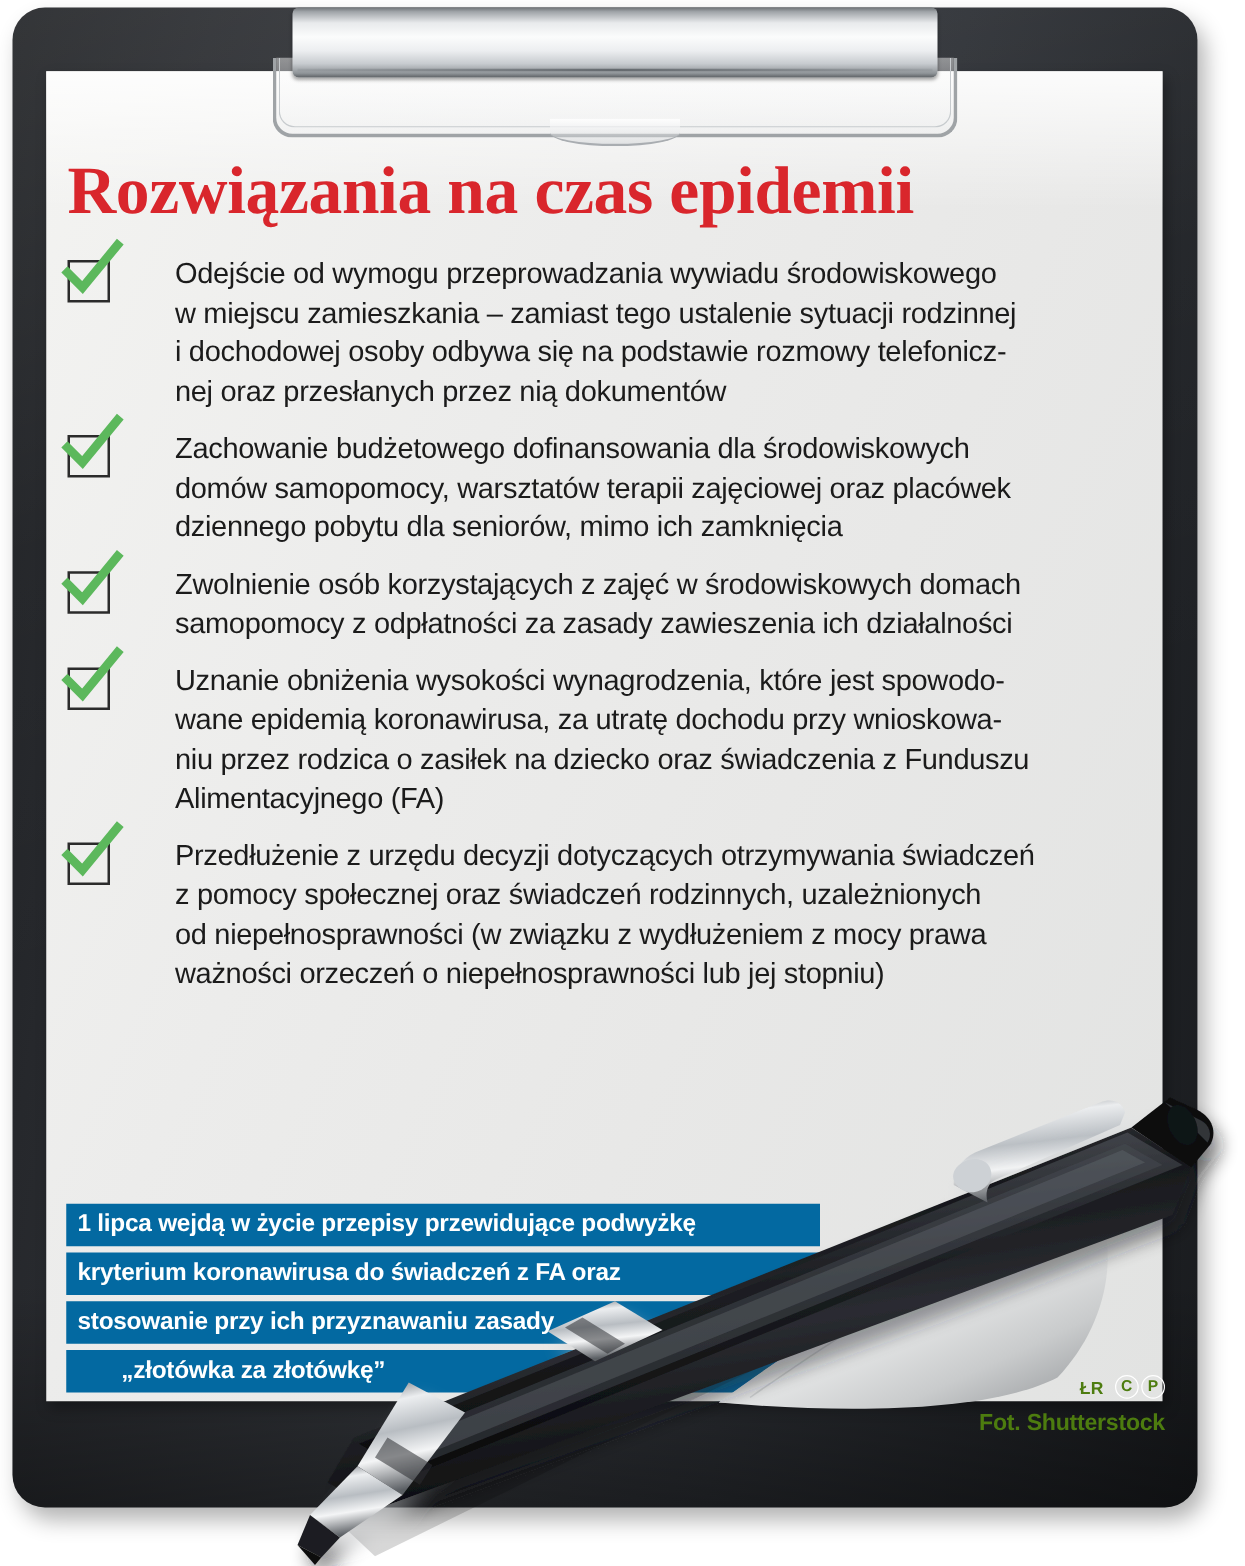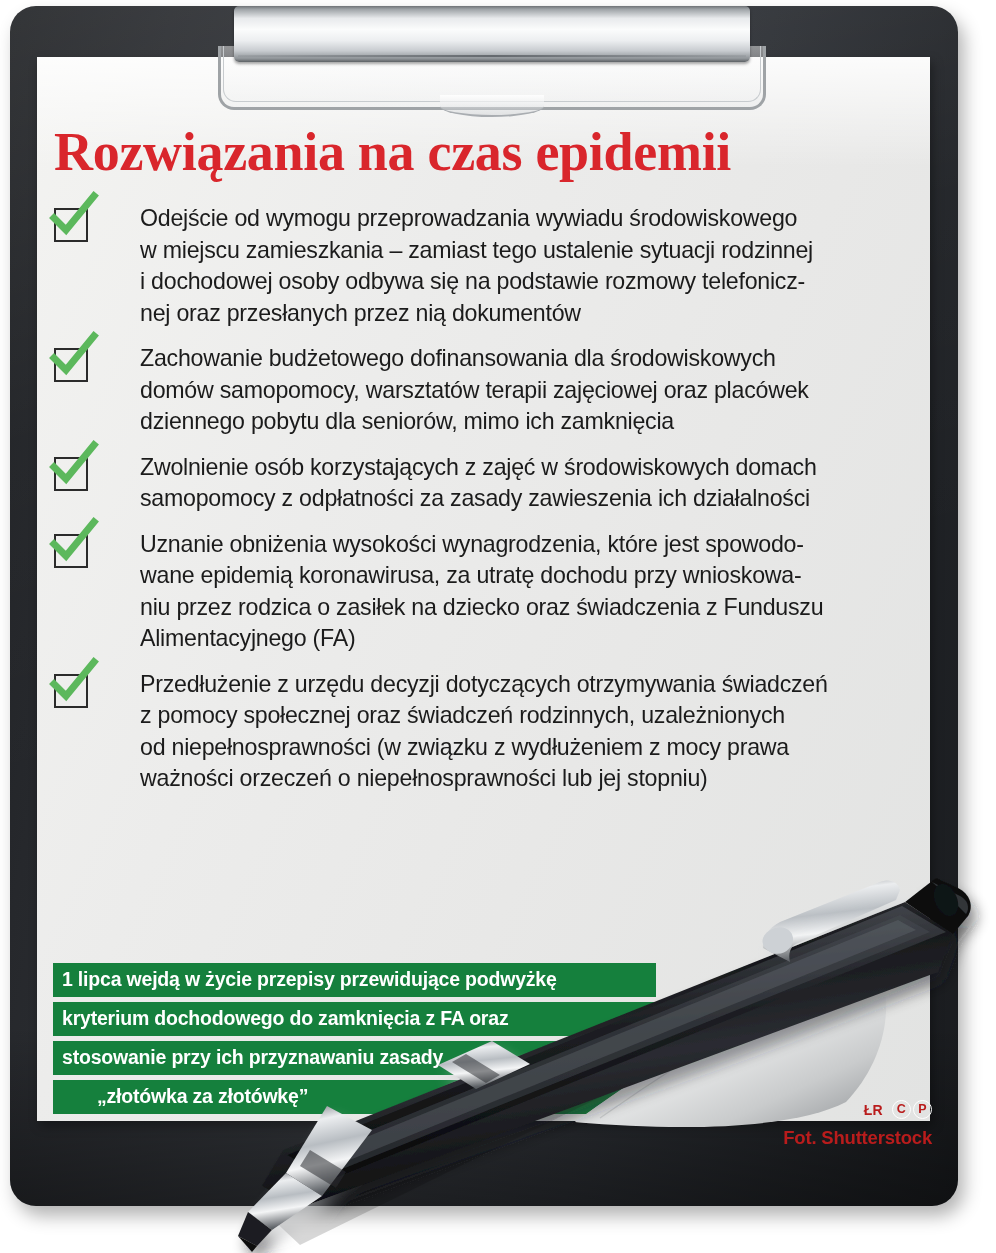--- a/index.html
+++ b/index.html
@@ -122,21 +122,21 @@
     color: #1b1b1b;
     letter-spacing: -0.25px;
     white-space: pre-line;
     margin-left: 36px;
   }
 
   
   .banner { position: absolute; left: 53px; top: 963px; width: 620px; }
   .band {
     display: inline-block;
-    background: #15803d;
+    background: #0369a1;
     color: #ffffff;
     font-family: "Liberation Sans", sans-serif;
     font-weight: bold;
     font-size: 19.5px;
     letter-spacing: -0.2px;
     padding: 5px 9px 6px 9px;
     margin-bottom: 5px;
     white-space: nowrap;
   }
   .band.b1 { width: 603px; }
@@ -147,21 +147,21 @@
   
   .pen-wrap {
     position: absolute; left: 0; top: 0; width: 996px; height: 1253px;
     pointer-events: none;
   }
 
   
   .credits {
     position: absolute; right: 64px; top: 1100px;
     text-align: left;
-    color: #b91c1c;
+    color: #4d7c0f;
   }
   .credit-top {
     display: flex; align-items: center; justify-content: flex-end; gap: 9px;
     font-family: "Liberation Sans", sans-serif;
     font-weight: bold; font-size: 14px; letter-spacing: 0.3px;
   }
   .cmark { display: flex; gap: 2px; }
   .cmark span {
     display: inline-flex; align-items: center; justify-content: center;
     width: 19px; height: 19px; border: 1.6px solid #fff; border-radius: 50%;
@@ -255,21 +255,21 @@
 z pomocy społecznej oraz świadczeń rodzinnych, uzależnionych
 od niepełnosprawności (w związku z wydłużeniem z mocy prawa
 ważności orzeczeń o niepełnosprawności lub jej stopniu)</div>
     </div>
 
 
   </div>
 
   <div class="banner">
     <div class="band b1">1 lipca wejdą w życie przepisy przewidujące podwyżkę</div>
-    <div class="band b2">kryterium dochodowego do zamknięcia z FA oraz</div>
+    <div class="band b2">kryterium koronawirusa do świadczeń z FA oraz</div>
     <div class="band b3">stosowanie przy ich przyznawaniu zasady</div>
     <div class="band b4">„złotówka za złotówkę”</div>
   </div>
 
   <svg class="pen-wrap" viewBox="0 0 996 1253" preserveAspectRatio="none">
     <defs>
       <linearGradient id="penBody" x1="0" y1="0" x2="0.35" y2="1">
         <stop offset="0%" stop-color="#0a0a0c"></stop>
         <stop offset="18%" stop-color="#3a3c42"></stop>
         <stop offset="38%" stop-color="#16171a"></stop>

